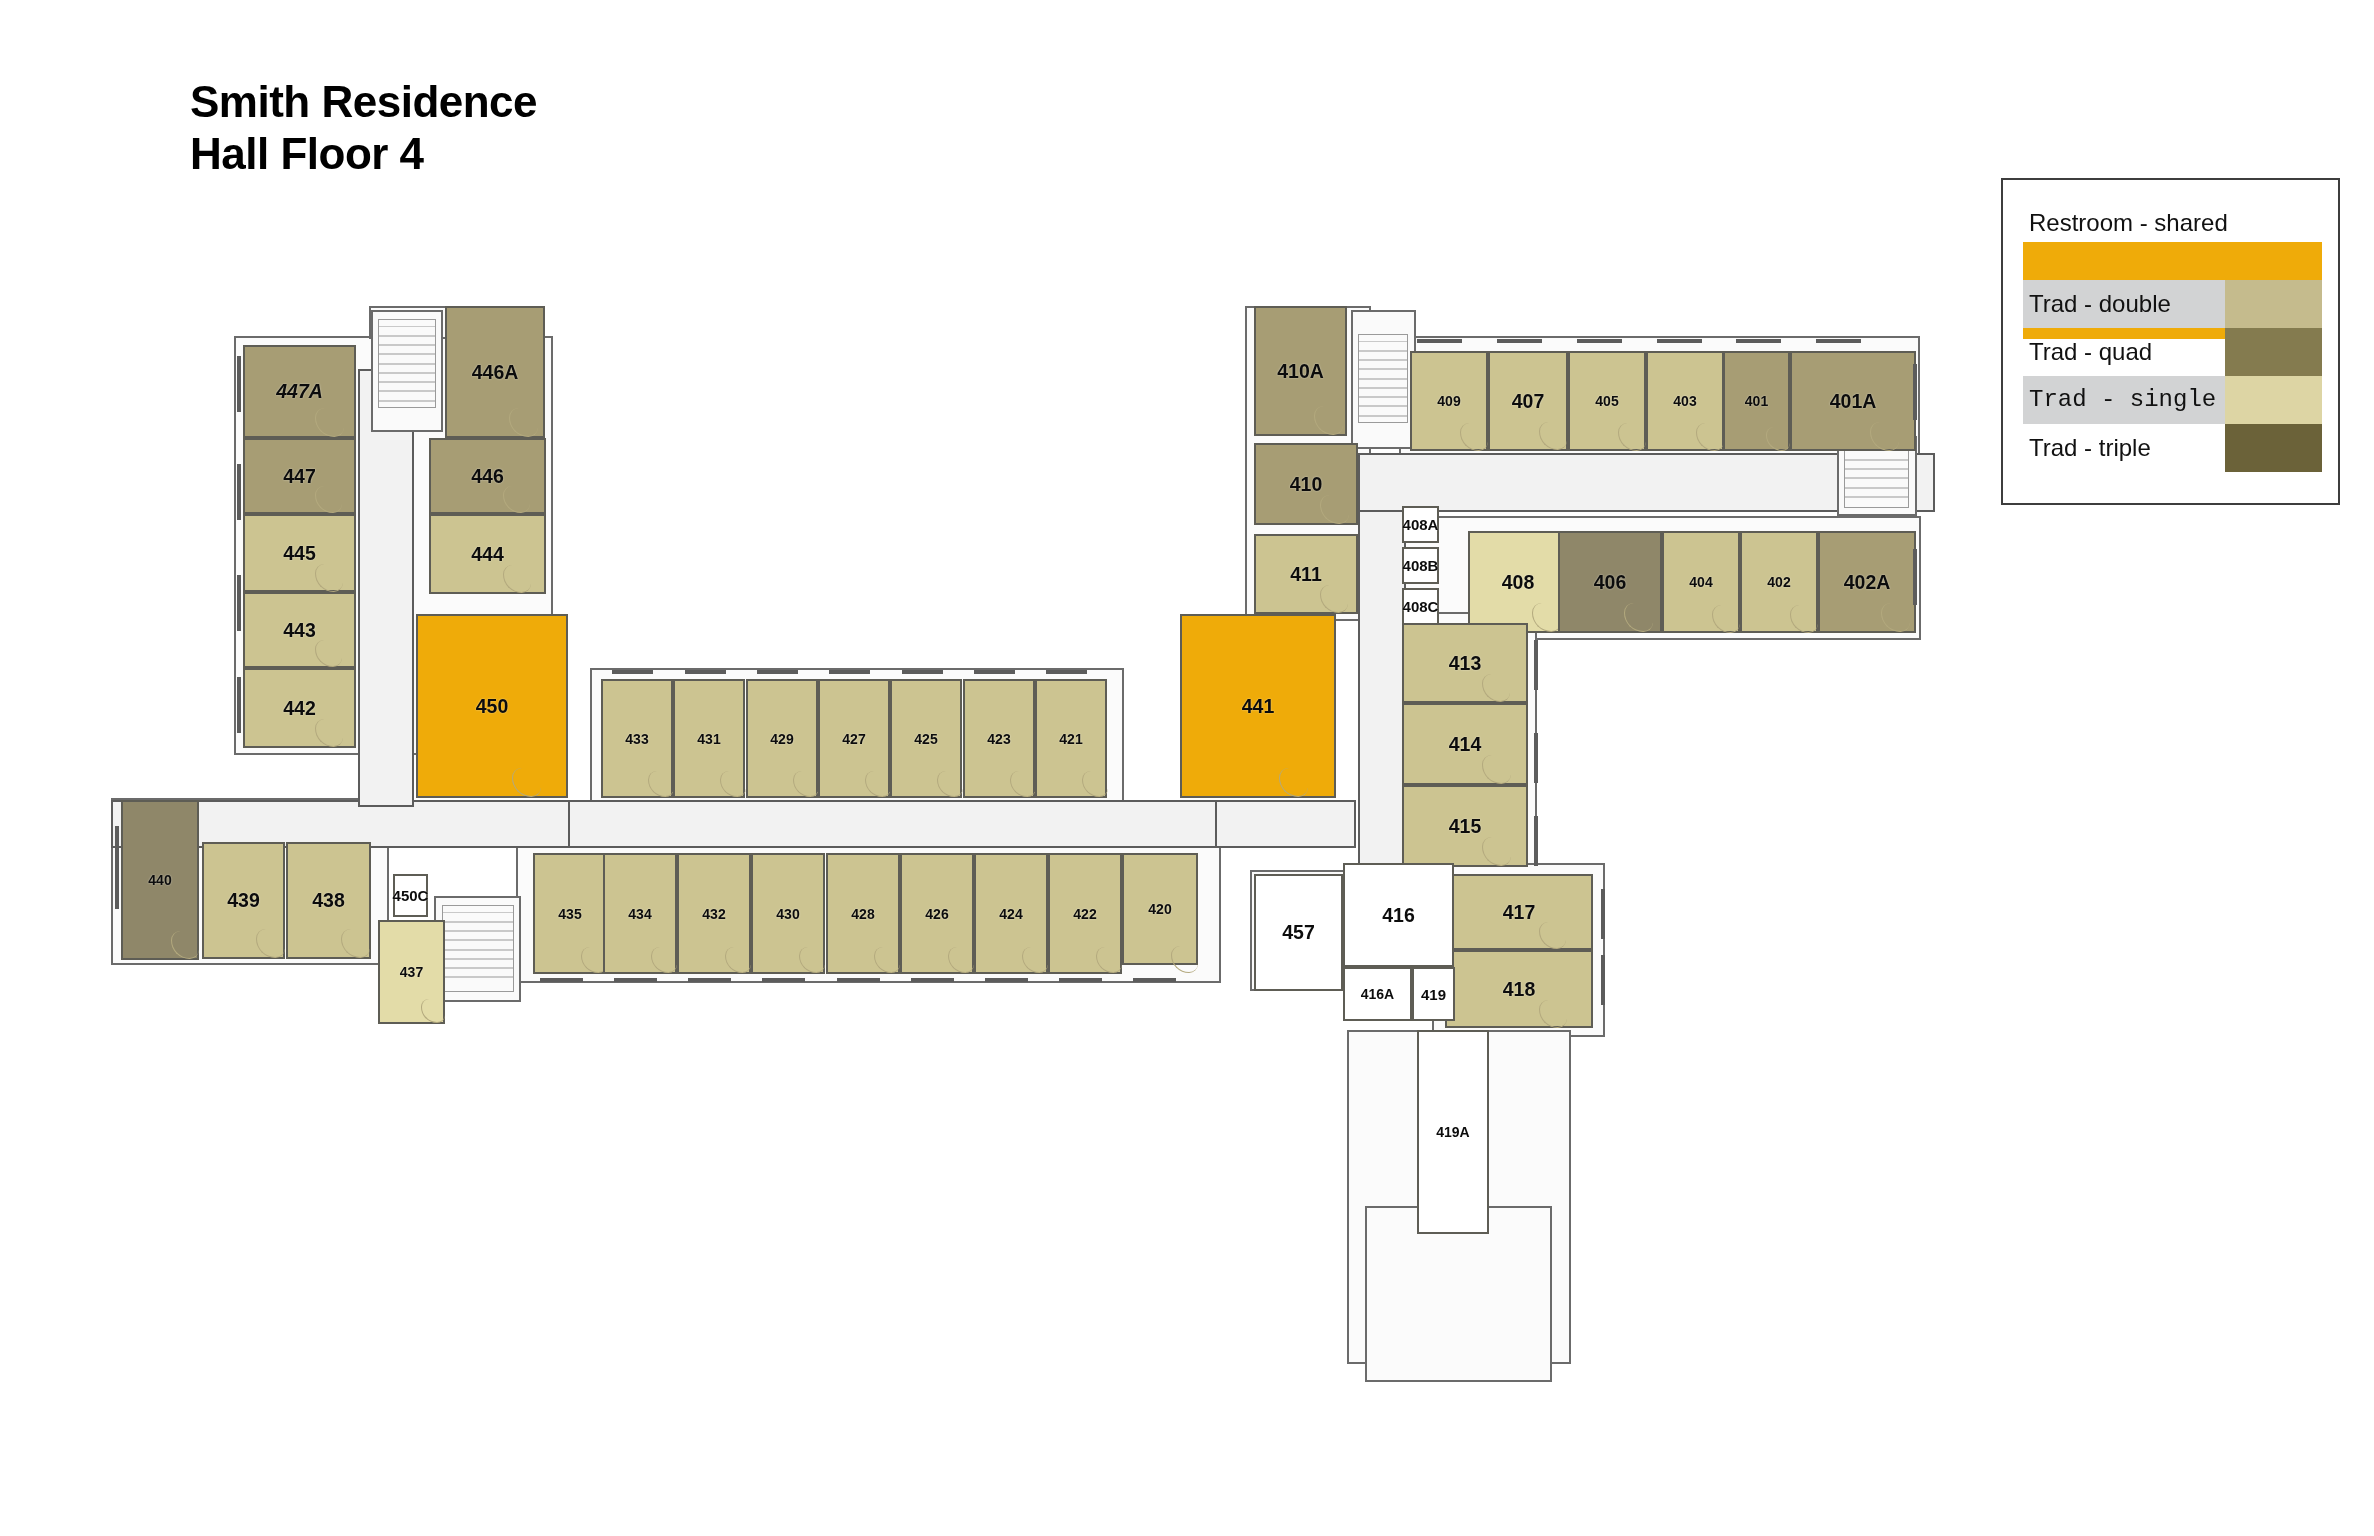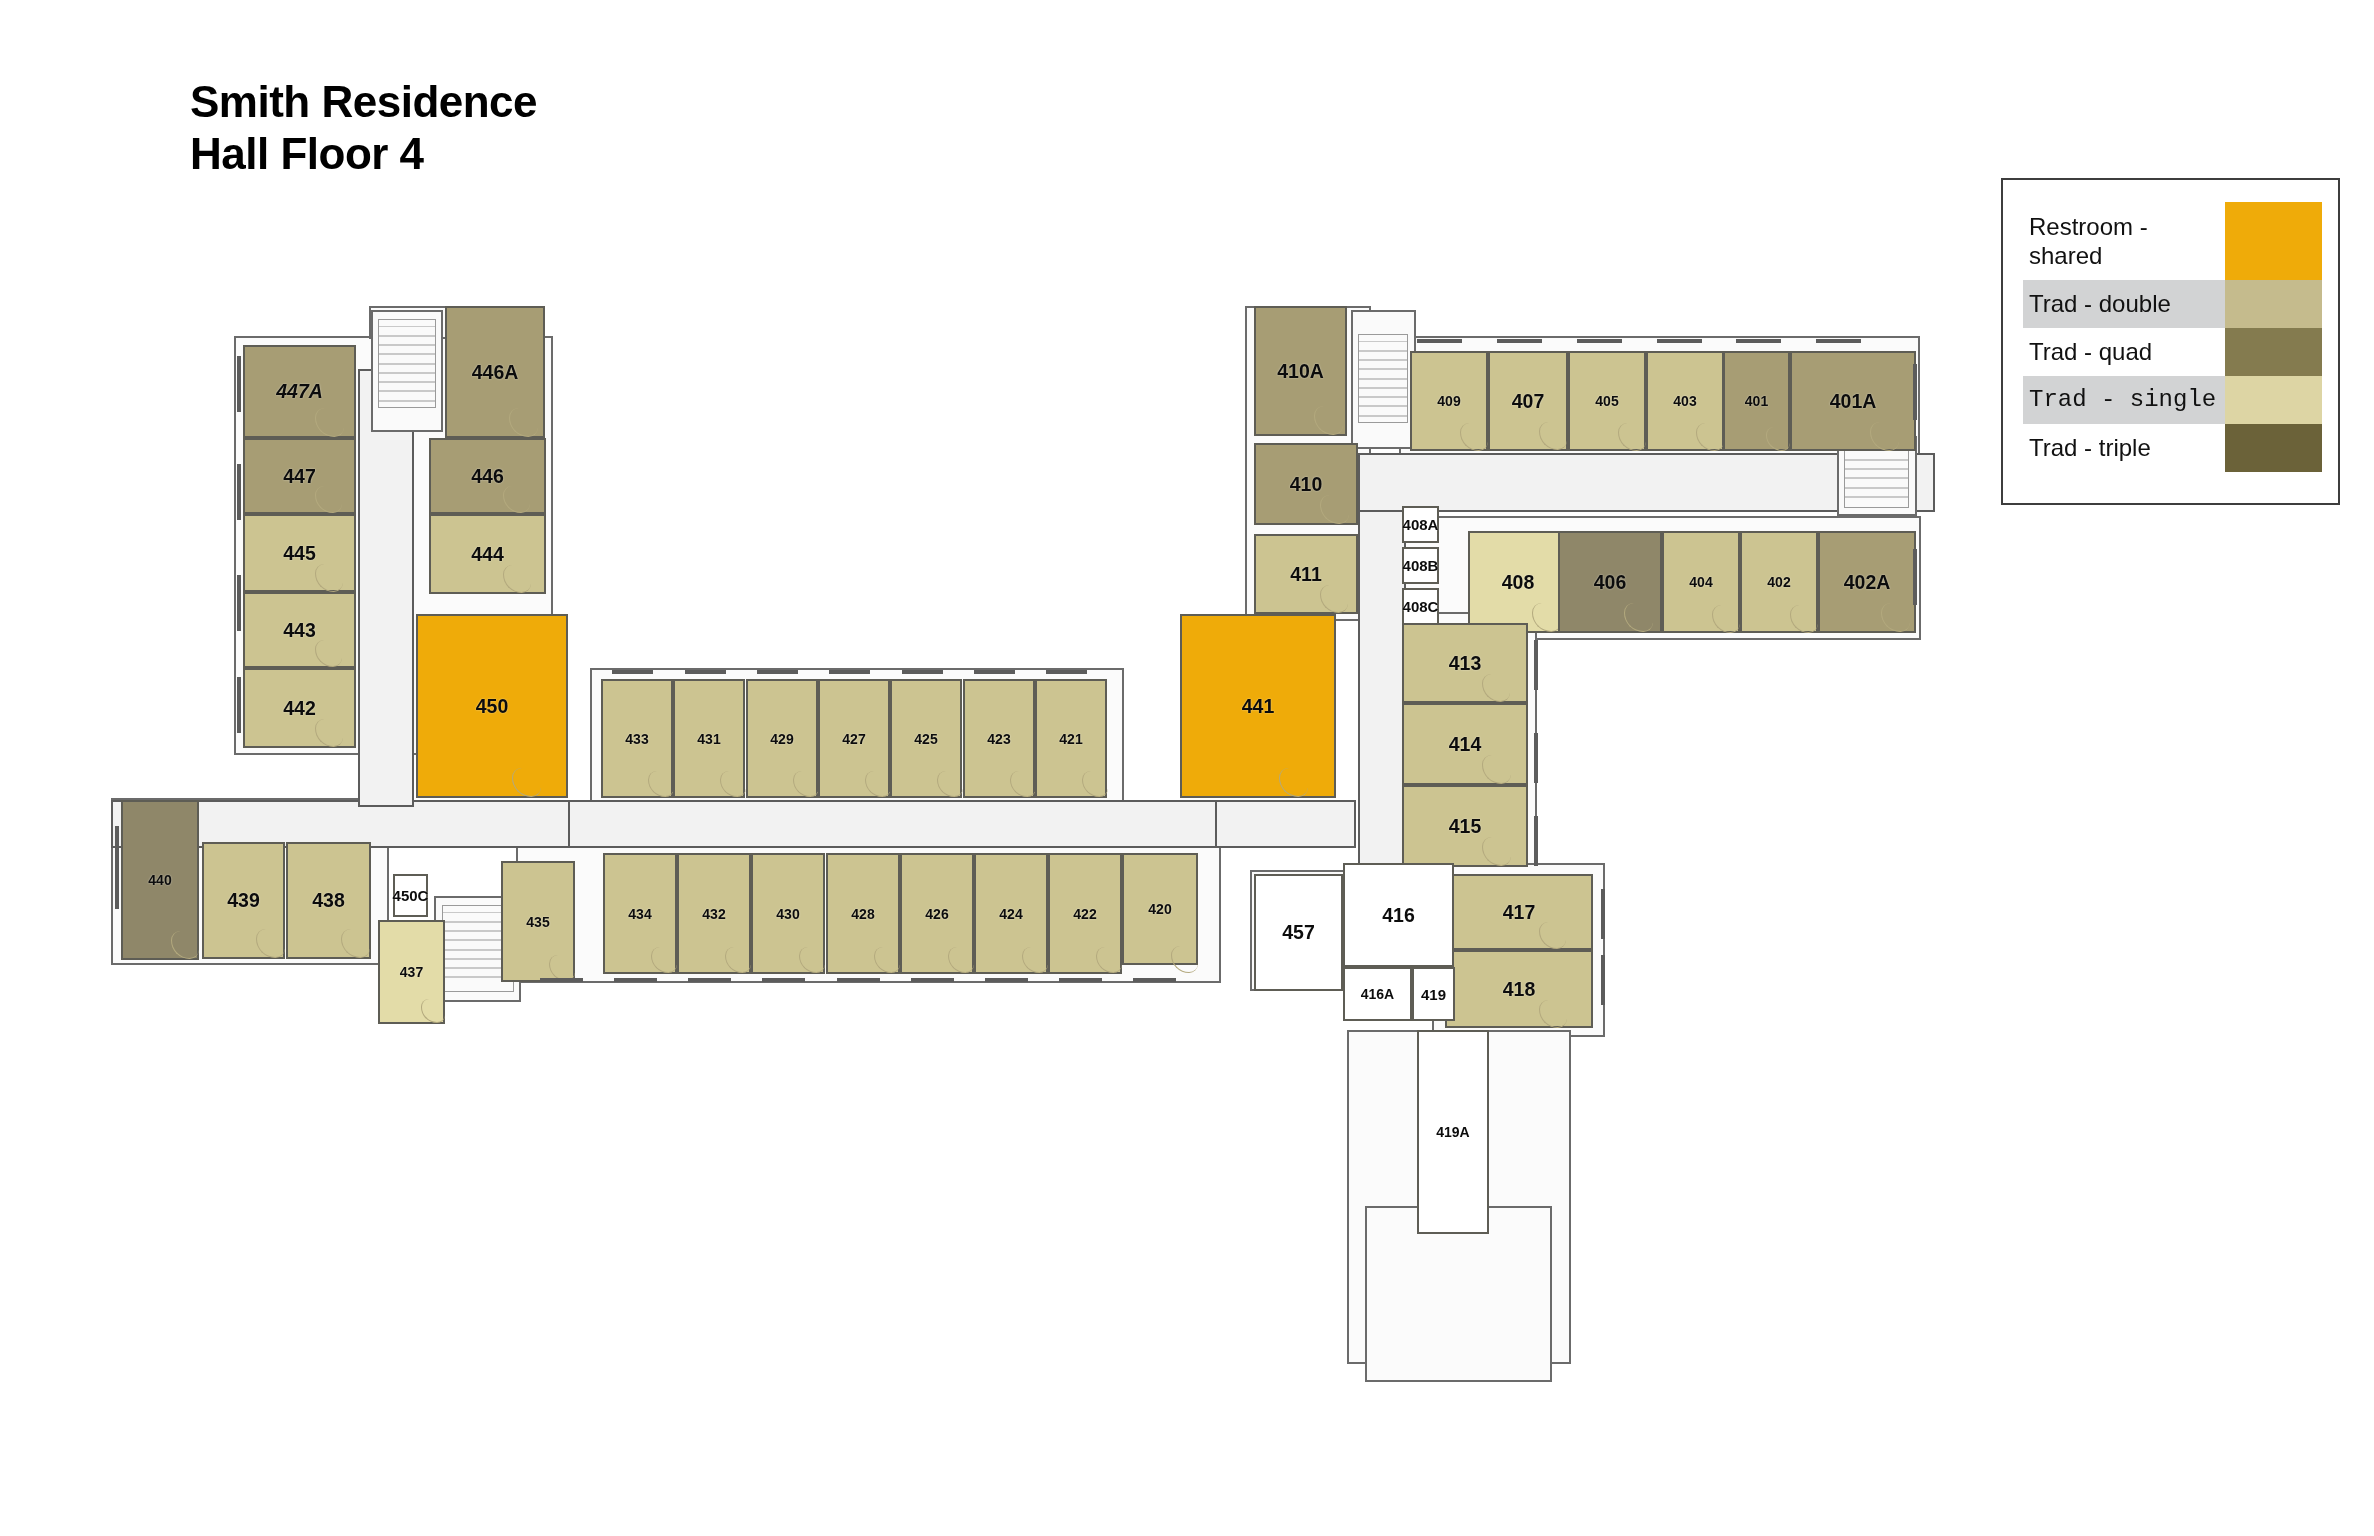--- a/index.html
+++ b/index.html
@@ -23,21 +23,21 @@
     border:2.8px solid #3d3d3d;background:#fff;box-sizing:border-box;
   }
   #legend-inner{position:absolute;left:20.4px;top:22px;width:299px;}
   .legend-row{display:flex;align-items:stretch;width:100%;}
   .legend-label{
     flex:1 1 auto;font-size:24px;color:#111;line-height:1.22;
     padding:5.6px 3.7px 5.6px 5.6px;box-sizing:border-box;display:flex;align-items:center;
   }
   .legend-row.alt .legend-label{background:#d2d3d4;}
   .legend-swatch{flex:0 0 97px;}
-  .lr0{height:78px;}
+  .lr0{height:78px;flex-direction:column;}
   .lr1{height:48px;}
   .lr2{height:48px;gap:48px;}
   .lr3{height:48px;font-family:Liberation Mono, monospace;}
   .lr4{height:48px;}
 
   
   #plan{position:absolute;left:0;top:0;width:2375px;height:1536px;}
 
   .wall-out{
     position:absolute;box-sizing:border-box;
@@ -271,21 +271,21 @@
         <div class="door bl" style="width: 24.6px; height: 24.6px; left: 45px; top: 90px; position: absolute;"></div>
       </div>
       <div class="room small" style="left: 1035px; top: 679px; width: 72px; height: 119px; background: rgb(204, 196, 145); position: absolute;">
         <span class="lbl">421</span>
         <div class="door bl" style="width: 24.6px; height: 24.6px; left: 45px; top: 90px; position: absolute;"></div>
       </div>
       <div class="room" style="left: 1180px; top: 614px; width: 156px; height: 184px; background: rgb(239, 171, 9); position: absolute;">
         <span class="lbl">441</span>
         <div class="door bl" style="width: 28px; height: 28px; left: 97px; top: 152px; position: absolute;"></div>
       </div>
-      <div class="room small" style="left: 501px; top: 853px; width: 74px; height: 121px; background: rgb(204, 196, 145); position: absolute; margin-top: 8px;">
+      <div class="room small" style="left: 533px; top: 853px; width: 74px; height: 121px; background: rgb(204, 196, 145); position: absolute;">
         <span class="lbl">435</span>
         <div class="door bl" style="width: 25px; height: 25px; left: 46px; top: 92px; position: absolute;"></div>
       </div>
       <div class="room small" style="left: 603px; top: 853px; width: 74px; height: 121px; background: rgb(204, 196, 145); position: absolute;">
         <span class="lbl">434</span>
         <div class="door bl" style="width: 25px; height: 25px; left: 46px; top: 92px; position: absolute;"></div>
       </div>
       <div class="room small" style="left: 677px; top: 853px; width: 74px; height: 121px; background: rgb(204, 196, 145); position: absolute;">
         <span class="lbl">432</span>
         <div class="door bl" style="width: 25px; height: 25px; left: 46px; top: 92px; position: absolute;"></div>

